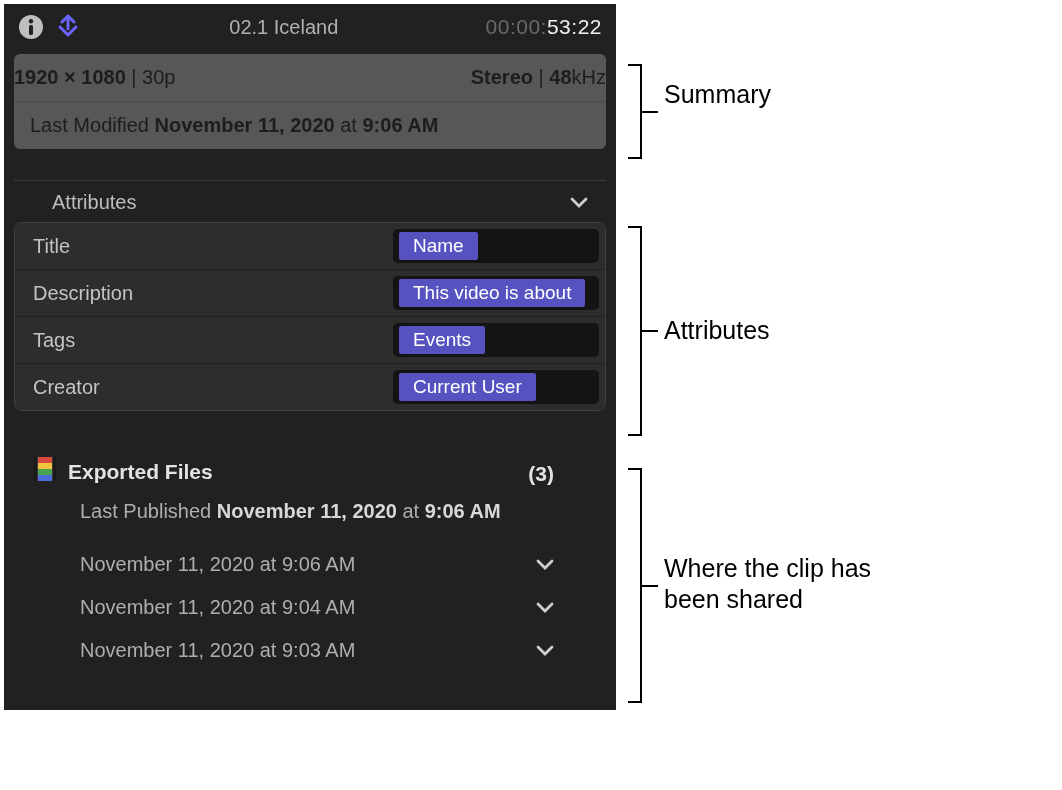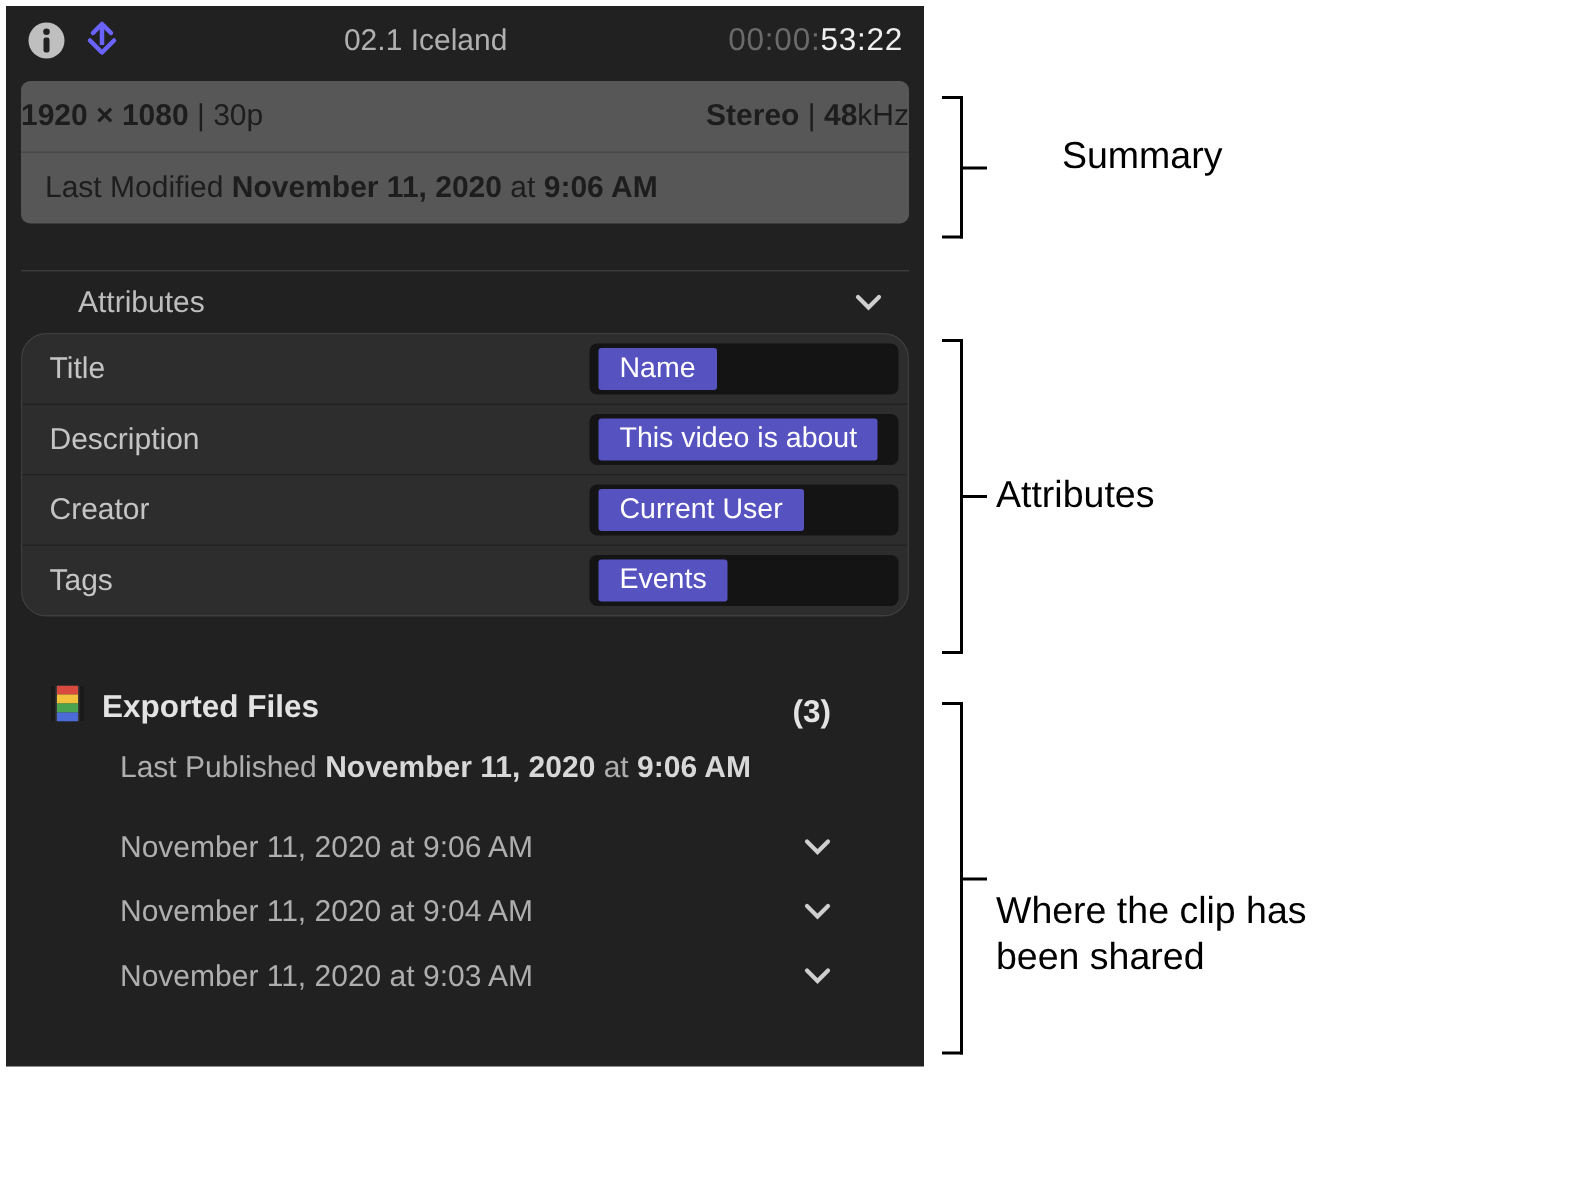--- a/index.html
+++ b/index.html
@@ -59,21 +59,21 @@
     .attr-hdr {
       display: flex;
       justify-content: space-between;
       align-items: center;
       padding: 10px 20px 8px 40px;
       color: #bdbdbd;
       font-size: 20px;
     }
     .attr-list {
       border: 1px solid #3f3f3f;
-      border-radius: 17px;
+      border-radius: 7px;
       margin: 0 2px;
       overflow: hidden;
     }
     .attr-row {
       display: flex;
       align-items: center;
       background: #2d2d2d;
       border-bottom: 1px solid #222;
       padding: 6px 6px 6px 18px;
     }
@@ -150,21 +150,21 @@
     .b3 { top: 464px; height: 235px; }
     .tick {
       position: absolute;
       left: 20px;
       width: 16px;
       height: 2px;
       background: #000;
     }
     .t1 { top: 107px; } .t2 { top: 326px; } .t3 { top: 581px; }
     .lbl { position:absolute; left: 42px; }
-    .l1 { top: 86px; margin-left: 44px; } .l2 { top: 312px; } .l3 { top: 588px; width: 250px; line-height:1.25; }
+    .l1 { top: 76px; } .l2 { top: 312px; } .l3 { top: 549px; width: 250px; line-height:1.25; }
 
     
     .icon-info svg, .icon-share svg { display:block; }
     .filmstrip { width:22px; height:24px; }
   </style>
 </head>
 <body>
 
 <div class="panel">
 
@@ -232,29 +232,29 @@
         <span class="token">Name</span>
       </div>
     </div>
     <div class="attr-row">
       <div class="attr-label">Description</div>
       <div class="attr-value-wrap">
         <span class="token">This video is about</span>
       </div>
     </div>
     <div class="attr-row">
+      <div class="attr-label">Tags</div>
+      <div class="attr-value-wrap">
+        <span class="token">Events</span>
+      </div>
+    </div>
+    <div class="attr-row">
       <div class="attr-label">Creator</div>
       <div class="attr-value-wrap">
         <span class="token">Current User</span>
-      </div>
-    </div>
-    <div class="attr-row">
-      <div class="attr-label">Tags</div>
-      <div class="attr-value-wrap">
-        <span class="token">Events</span>
       </div>
     </div>
   </div>
 
   <div class="exp">
     <div class="exp-hdr">
       <div class="exp-hdr-left">
         <span>
           <svg class="filmstrip" viewBox="0 0 22 24">
             <rect x="0" y="0" width="22" height="24" fill="#3a3a3a"></rect>

